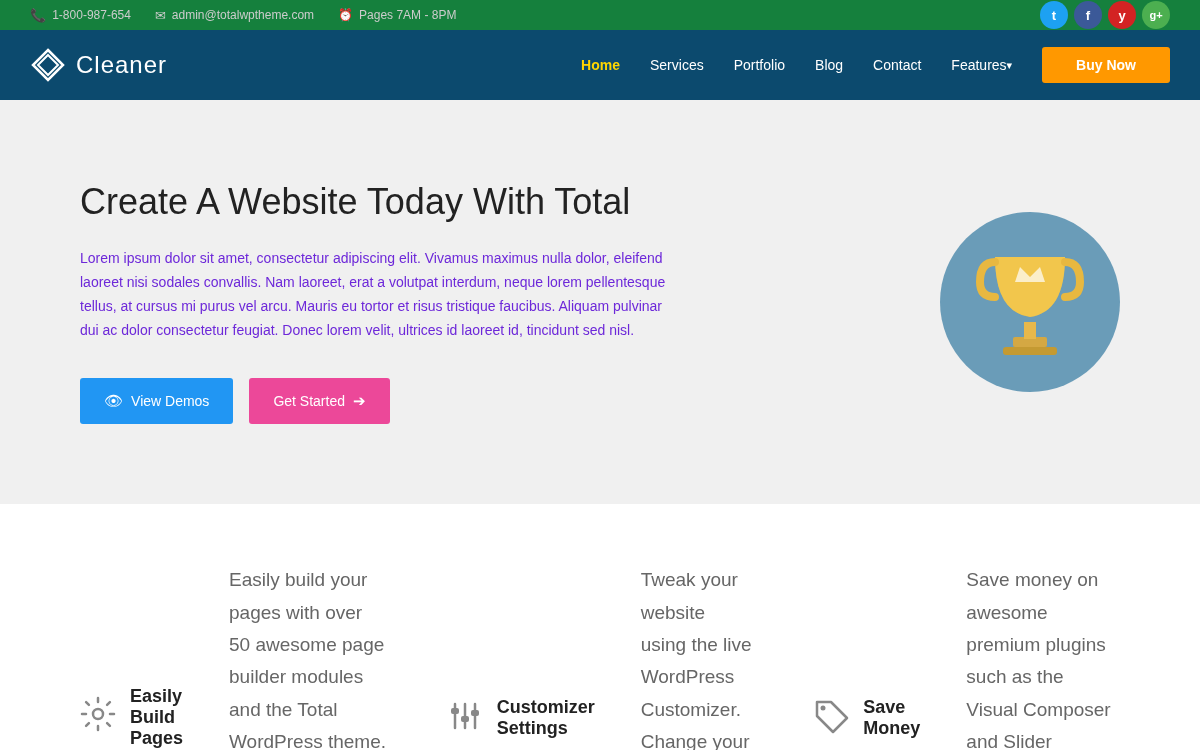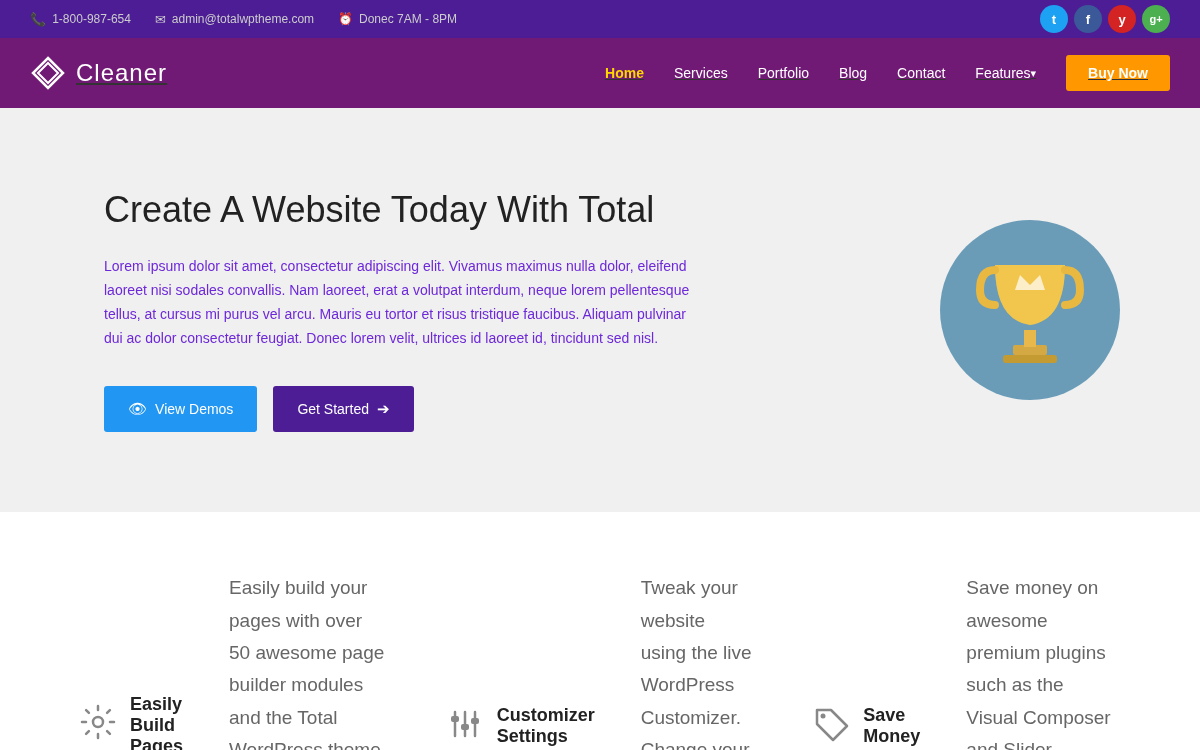--- a/index.html
+++ b/index.html
@@ -1,86 +1,85 @@
 <!DOCTYPE html>
 <html><head>
   <meta charset="utf-8">
   <style>
     * { margin: 0; padding: 0; box-sizing: border-box; }
     body { font-family: 'Helvetica Neue', Arial, sans-serif; font-size: 14px; color: #333; background: #fff; width: 1200px; }
 
     
     .top-bar {
-      background: #4c1d95;
+      background: #15803d;
       color: #ccc;
       display: flex;
       align-items: center;
       justify-content: space-between;
       padding: 0 30px;
-      height: 38px;
+      height: 30px;
       font-size: 12px;
     }
     .top-bar-left { display: flex; align-items: center; gap: 24px; }
     .top-bar-item { display: flex; align-items: center; gap: 6px; color: #ccc; }
     .top-bar-right { display: flex; align-items: center; gap: 6px; }
     .social-icon {
       width: 28px; height: 28px; border-radius: 50%;
       display: flex; align-items: center; justify-content: center;
       font-size: 13px; font-weight: bold; color: #fff; cursor: pointer;
     }
     .social-twitter { background: #1da1f2; }
     .social-facebook { background: #3b5998; }
     .social-yelp { background: #d32323; }
     .social-google { background: #4caf50; font-size: 11px; }
 
     
     .header {
-      background: #701a75;
+      background: #0c4a6e;
       display: flex;
       align-items: center;
       justify-content: space-between;
       padding: 0 30px;
       height: 70px;
-      text-decoration: underline;
     }
     .logo { display: flex; align-items: center; gap: 10px; color: #fff; font-size: 24px; font-weight: 300; letter-spacing: 1px; }
     .logo-icon { width: 36px; height: 36px; }
     nav { display: flex; align-items: center; gap: 30px; }
     nav a {
       color: #fff; text-decoration: none; font-size: 14px; font-weight: 500;
       padding: 5px 0;
     }
     nav a.home-link { color: #ffd600; font-weight: 600; }
     .features-link { display: flex; align-items: center; }
     .buy-btn {
-      background: #ff9800; color: #fff; border: none; padding: 10px 22px;
+      background: #ff9800; color: #fff; border: none; padding: 10px 34px;
       font-size: 14px; font-weight: 600; border-radius: 3px; cursor: pointer;
       text-decoration: none;
     }
 
     
     .hero {
       background: #f0f0f0;
       padding: 80px 80px 80px 80px;
       display: flex;
       align-items: center;
       justify-content: space-between;
       min-height: 400px;
     }
-    .hero-content { max-width: 600px; margin-left: 24px; }
+    .hero-content { max-width: 600px; }
     .hero-title { font-size: 36px; font-weight: 300; color: #222; margin-bottom: 24px; line-height: 1.2; }
     .hero-text { font-size: 14px; color: #6d28d9; line-height: 1.7; margin-bottom: 36px; }
     .hero-buttons { display: flex; gap: 16px; }
     .btn-view-demos {
       background: #2196f3; color: #fff; border: none;
       padding: 14px 24px; font-size: 14px; font-weight: 500;
       border-radius: 3px; cursor: pointer; display: flex; align-items: center; gap: 8px;
     }
     .btn-get-started {
-      background: #4c1d95; color: #fff; border: none;
+      background: #ec4899; color: #fff; border: none;
       padding: 14px 24px; font-size: 14px; font-weight: 500;
       border-radius: 3px; cursor: pointer; display: flex; align-items: center; gap: 8px;
     }
 
     
     .hero-image { display: flex; align-items: center; justify-content: center; flex-shrink: 0; }
     .trophy-circle {
       width: 180px; height: 180px; border-radius: 50%;
       background: #6a9cb8;
       display: flex; align-items: center; justify-content: center;
@@ -112,21 +111,21 @@
     <div class="top-bar-item">
       <span class="phone-icon"></span>
       <span>1-800-987-654</span>
     </div>
     <div class="top-bar-item">
       <span class="email-icon"></span>
       <span>admin@totalwptheme.com</span>
     </div>
     <div class="top-bar-item">
       <span class="clock-icon"></span>
-      <span>Donec 7AM - 8PM</span>
+      <span>Pages 7AM - 8PM</span>
     </div>
   </div>
   <div class="top-bar-right">
     <div class="social-icon social-twitter">t</div>
     <div class="social-icon social-facebook">f</div>
     <div class="social-icon social-yelp">y</div>
     <div class="social-icon social-google">g+</div>
   </div>
 </div>
 

